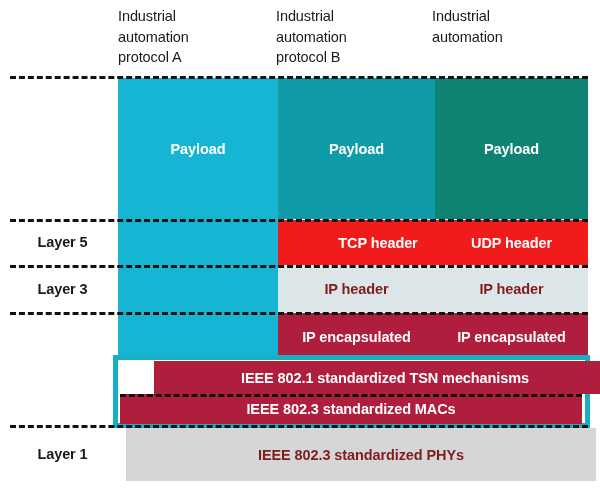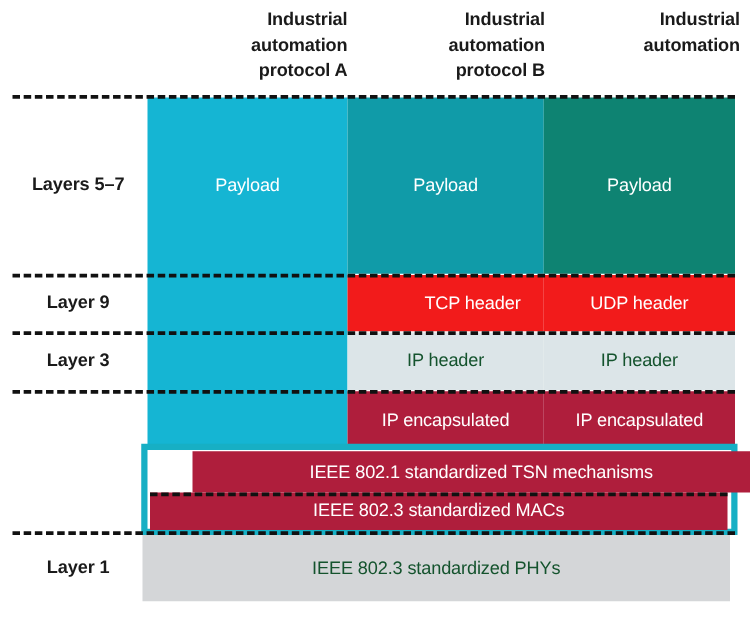--- a/index.html
+++ b/index.html
@@ -16,23 +16,23 @@
     height: 495px;
     background: #ffffff;
     overflow: hidden;
   }
 
   
   .col-header {
     position: absolute;
     top: 6px;
     width: 160px;
-    text-align: right;
+    text-align: left;
     font-size: 14.5px;
-    font-weight: bold;
+    font-weight: normal;
     line-height: 1.42;
     color: #1a1a1a;
     letter-spacing: -0.1px;
   }
   .col-header .ln { display: block; }
 
   
   .row-label {
     position: absolute;
     left: 10px;
@@ -54,26 +54,26 @@
     z-index: 40;
   }
 
   
   .cell {
     position: absolute;
     display: flex;
     align-items: center;
     justify-content: center;
     font-size: 14.5px;
-    font-weight: normal;
+    font-weight: bold;
     letter-spacing: -0.1px;
     box-sizing: border-box;
   }
   .cell.light-text { color: #ffffff; }
-  .cell.dark-text  { color: #14532d; }
+  .cell.dark-text  { color: #7f1d1d; }
 
   
   #l2-highlight {
     position: absolute;
     box-sizing: border-box;
     border: 5px solid #17AFC4;
     z-index: 30;
     background: transparent;
   }
   #l2-inner-dash {
@@ -144,35 +144,32 @@
 
   <div class="cell light-text" style="left:120px; top:361px; width:462px; height:33px; background:#AF1E3C; z-index:32;margin-left:34px;">
     <span>IEEE 802.1 standardized TSN mechanisms</span>
   </div>
   <div class="cell light-text" style="left:120px; top:394px; width:462px; height:30px; background:#AF1E3C; z-index:32;">
     <span>IEEE 802.3 standardized MACs</span>
   </div>
 
   <div id="l2-inner-dash" style="top:394px; left:120px; width:462px;"></div>
 
-  <div class="cell dark-text" style="left:114px; top:428px; width:470px; height:53px; background:#D4D6D8;">
+  <div class="cell dark-text" style="left:126px; top:428px; width:470px; height:53px; background:#D4D6D8;">
     <span>IEEE 802.3 standardized PHYs</span>
   </div>
 
   <div class="dash-line" style="top:76px;"></div>
   <div class="dash-line" style="top:219px;"></div>
   <div class="dash-line" style="top:265px;"></div>
   <div class="dash-line" style="top:312px;"></div>
   <div class="dash-line" style="top:425px;"></div>
 
-  <div class="row-label" style="top:140px;">
-    <span>Layers 5–7</span>
-  </div>
   <div class="row-label" style="top:234px;">
-    <span>Layer 9</span>
+    <span>Layer 5</span>
   </div>
   <div class="row-label" style="top:281px;">
     <span>Layer 3</span>
   </div>
   <div class="row-label" style="top:446px;">
     <span>Layer 1</span>
   </div>
 
 </div>
 

